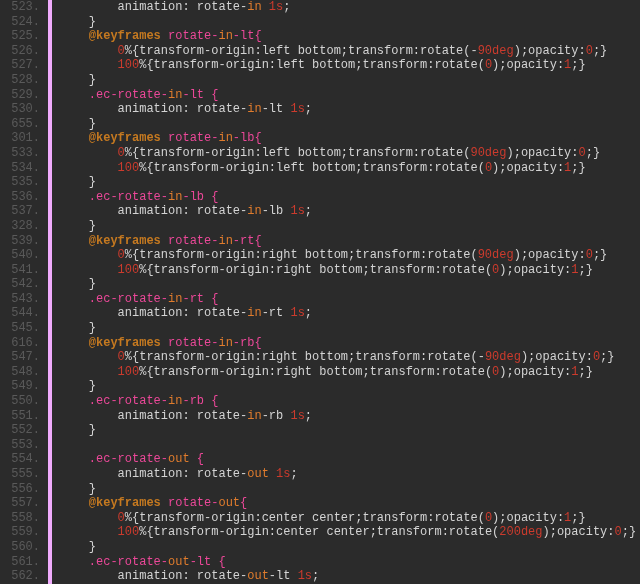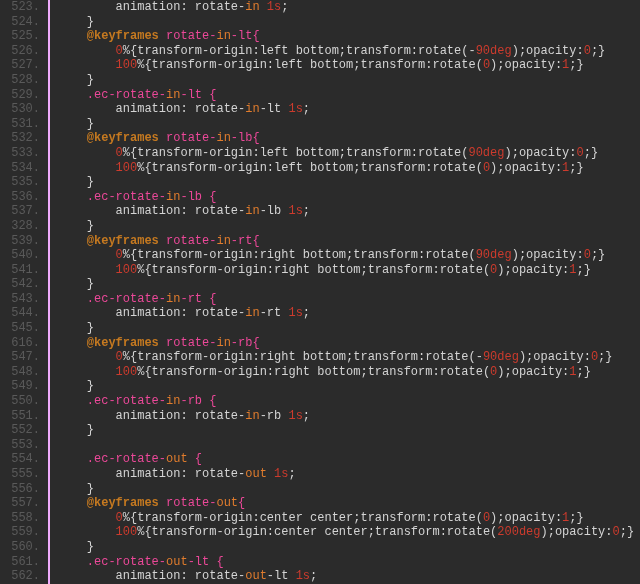--- a/index.html
+++ b/index.html
@@ -18,21 +18,21 @@
     padding-top: 0px;
   }
   .gutter {
     background: #2b2b2b;
     color: #5a5a5a;
     text-align: right;
     padding: 0 8px 0 4px;
     user-select: none;
     flex-shrink: 0;
     width: 36px;
-    border-right: 2px solid #f0abfc;
+    border-right: 4px solid #f0abfc;
   }
   .code {
     padding-left: 8px;
     white-space: pre;
     flex: 1;
     color: #d4d4d4;
   }
   .gutter-line {
     height: 14.6px;
   }
@@ -54,22 +54,22 @@
 <div class="editor">
   <div class="gutter" id="gutter">
       <div class="gutter-line">523.</div>
       <div class="gutter-line">524.</div>
       <div class="gutter-line">525.</div>
       <div class="gutter-line">526.</div>
       <div class="gutter-line">527.</div>
       <div class="gutter-line">528.</div>
       <div class="gutter-line">529.</div>
       <div class="gutter-line">530.</div>
-      <div class="gutter-line">531.</div>
-      <div class="gutter-line">532.</div>
+      <div class="gutter-line">655.</div>
+      <div class="gutter-line">301.</div>
       <div class="gutter-line">533.</div>
       <div class="gutter-line">534.</div>
       <div class="gutter-line">535.</div>
       <div class="gutter-line">536.</div>
       <div class="gutter-line">537.</div>
       <div class="gutter-line">328.</div>
       <div class="gutter-line">539.</div>
       <div class="gutter-line">540.</div>
       <div class="gutter-line">541.</div>
       <div class="gutter-line">542.</div>

